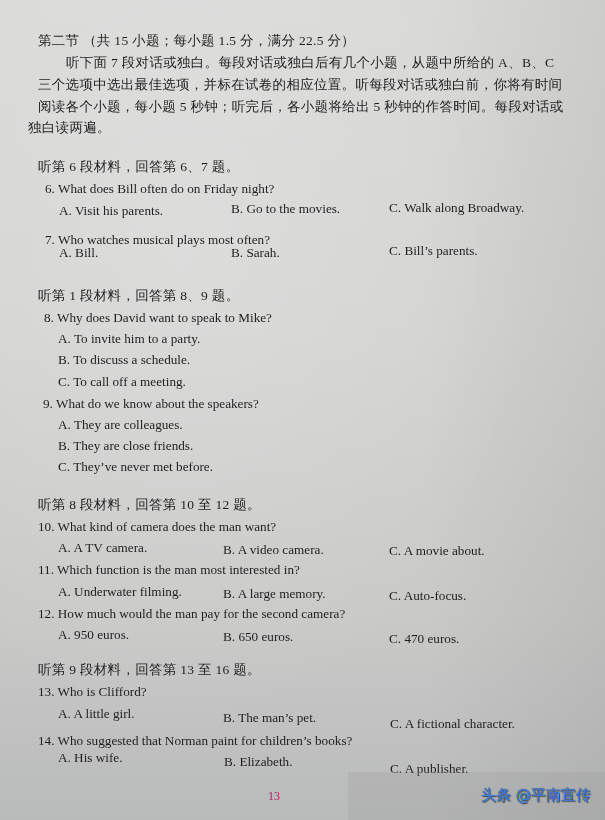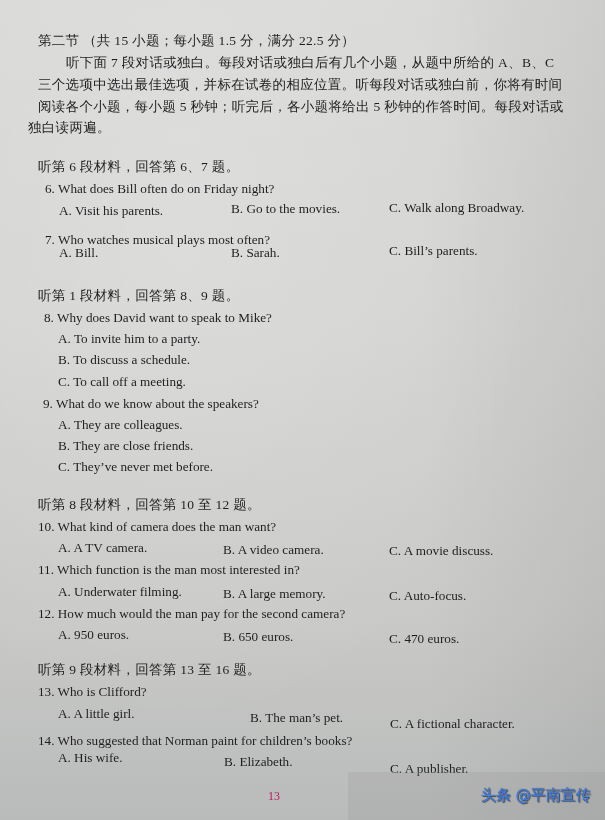--- a/index.html
+++ b/index.html
@@ -55,34 +55,34 @@
 <div class="t" style="left:58px;top:374px;">C. To call off a meeting.</div>
 <div class="t" style="left:43px;top:396px;">9. What do we know about the speakers?</div>
 <div class="t" style="left:58px;top:417px;">A. They are colleagues.</div>
 <div class="t" style="left:58px;top:438px;">B. They are close friends.</div>
 <div class="t" style="left:58px;top:459px;">C. They’ve never met before.</div>
 
 <div class="t cn" style="left:38px;top:497px;">听第 8 段材料，回答第 10 至 12 题。</div>
 <div class="t" style="left:38px;top:519px;">10. What kind of camera does the man want?</div>
 <div class="t" style="left:58px;top:540px;">A. A TV camera.</div>
 <div class="t" style="left:223px;top:542px;">B. A video camera.</div>
-<div class="t" style="left:389px;top:543px;">C. A movie discuss.</div>
+<div class="t" style="left:389px;top:543px;">C. A movie about.</div>
 <div class="t" style="left:38px;top:562px;">11. Which function is the man most interested in?</div>
 <div class="t" style="left:58px;top:584px;">A. Underwater filming.</div>
 <div class="t" style="left:223px;top:586px;">B. A large memory.</div>
 <div class="t" style="left:389px;top:588px;">C. Auto-focus.</div>
 <div class="t" style="left:38px;top:606px;">12. How much would the man pay for the second camera?</div>
 <div class="t" style="left:58px;top:627px;">A. 950 euros.</div>
 <div class="t" style="left:223px;top:629px;">B. 650 euros.</div>
 <div class="t" style="left:389px;top:631px;">C. 470 euros.</div>
 
 <div class="t cn" style="left:38px;top:662px;">听第 9 段材料，回答第 13 至 16 题。</div>
 <div class="t" style="left:38px;top:684px;">13. Who is Clifford?</div>
 <div class="t" style="left:58px;top:706px;">A. A little girl.</div>
-<div class="t" style="left:223px;top:710px;margin-left:27px;">B. The man’s pet.</div>
+<div class="t" style="left:223px;top:710px;">B. The man’s pet.</div>
 <div class="t" style="left:390px;top:716px;">C. A fictional character.</div>
 <div class="t" style="left:38px;top:733px;">14. Who suggested that Norman paint for children’s books?</div>
 <div class="t" style="left:58px;top:750px;">A. His wife.</div>
 <div class="t" style="left:224px;top:754px;">B. Elizabeth.</div>
 <div class="t" style="left:390px;top:761px;">C. A publisher.</div>
 
 <div class="t page-num" style="left:268px;top:788px;">13</div>
 <div class="watermark-band"></div>
 <div class="watermark">头条 @平南宣传</div>
 

